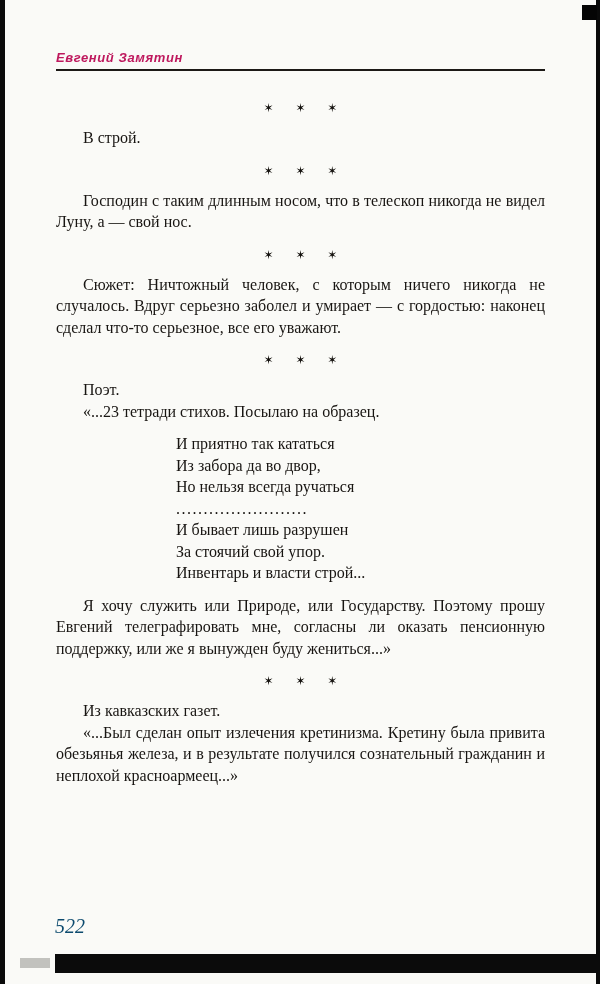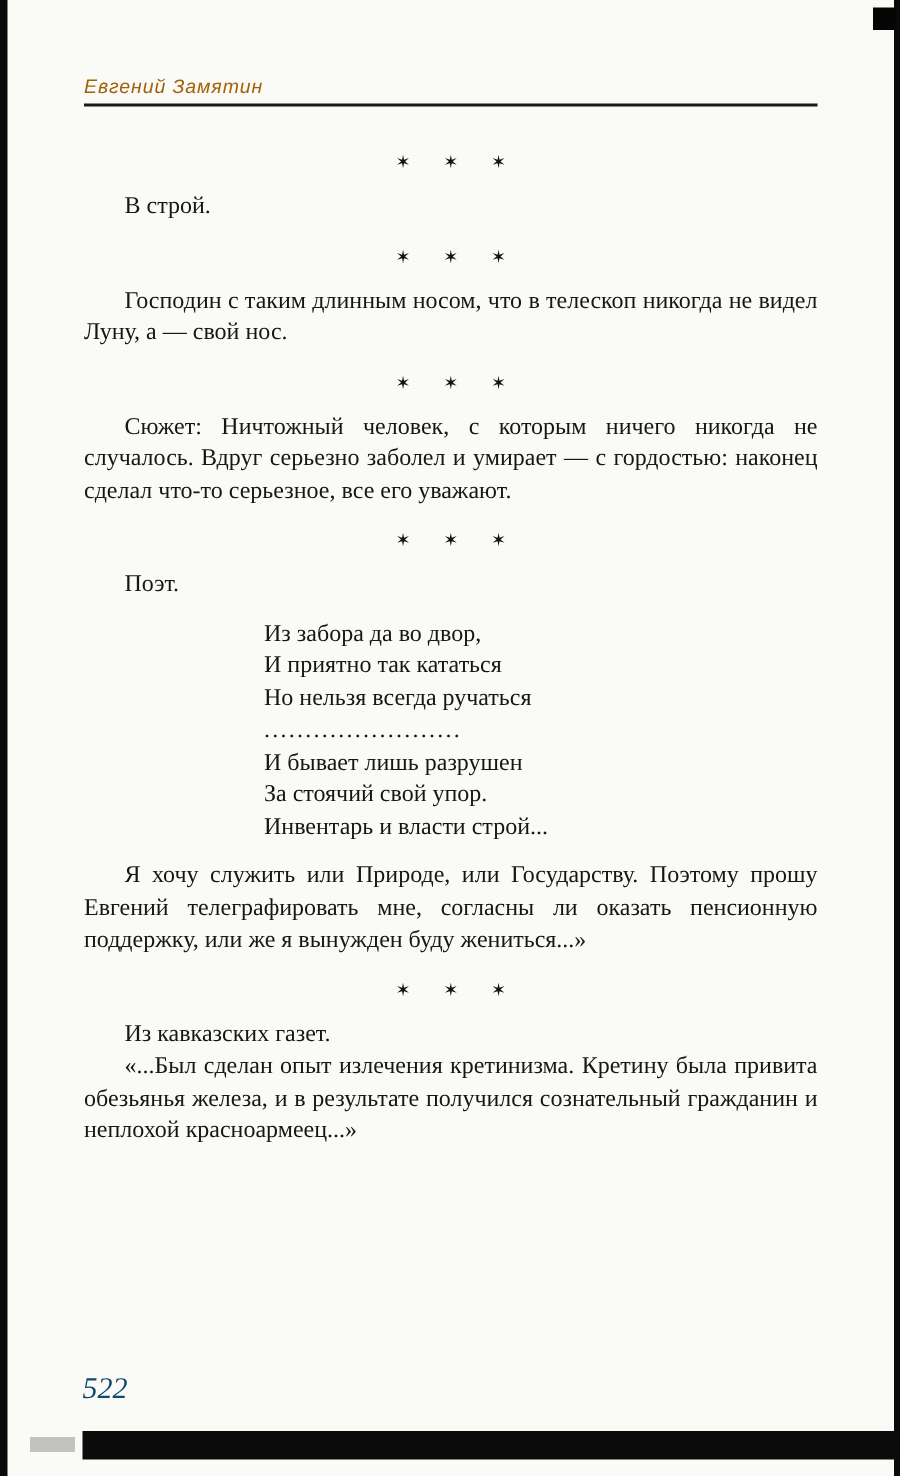--- a/index.html
+++ b/index.html
@@ -19,23 +19,23 @@
   .edge-left  { position: absolute; left: 0; top: 0; width: 5px;  height: 984px; background: #0a0a0a; }
   .edge-right { position: absolute; right: 0; top: 0; width: 4px; height: 984px; background: #0a0a0a; }
   .corner-mark{ position: absolute; right: 3px; top: 5px; width: 15px; height: 15px; background: #050505; }
   .bottom-bar { position: absolute; left: 55px; right: 0; top: 954px; height: 19px; background: #0b0b0b; }
   .bottom-smudge { position: absolute; left: 20px; top: 958px; width: 30px; height: 10px; background: #8a8a86; opacity: .5; }
 
   
   .running-header {
     position: absolute; left: 56px; top: 50px;
     font-family: "Liberation Sans", sans-serif;
-    font-weight: normal; font-style: italic;
+    font-weight: bold; font-style: italic;
     font-size: 13px; letter-spacing: 0.6px;
-    color: #a16207;
+    color: #be185d;
   }
   .header-rule {
     position: absolute; left: 56px; top: 69px;
     width: 489px; height: 2px; background: #1c1916;
   }
 
   
   .content {
     position: absolute; left: 56px; top: 86px; width: 489px;
     font-size: 16px; line-height: 21.5px;
@@ -89,24 +89,25 @@
 
     <p>Господин с таким длинным носом, что в телескоп никогда не видел Луну, а — свой нос.</p>
 
     <div class="sep">✶ ✶ ✶</div>
 
     <p>Сюжет: Ничтожный человек, с которым ничего никогда не случалось. Вдруг серьезно заболел и умирает — с гордостью: наконец сделал что-то серьезное, все его уважают.</p>
 
     <div class="sep">✶ ✶ ✶</div>
 
     <p>Поэт.</p>
+    <p>«...23 тетради стихов. Посылаю на образец.</p>
 
     <div class="verse">
+      <div>И приятно так кататься</div>
       <div>Из забора да во двор,</div>
-      <div>И приятно так кататься</div>
       <div>Но нельзя всегда ручаться</div>
       <div class="dots">........................</div>
       <div>И бывает лишь разрушен</div>
       <div>За стоячий свой упор.</div>
       <div>Инвентарь и власти строй...</div>
     </div>
 
     <p>Я хочу служить или Природе, или Государству. Поэтому прошу Евгений телеграфировать мне, согласны ли оказать пенсионную поддержку, или же я вынужден буду жениться...»</p>
 
     <div class="sep">✶ ✶ ✶</div>

